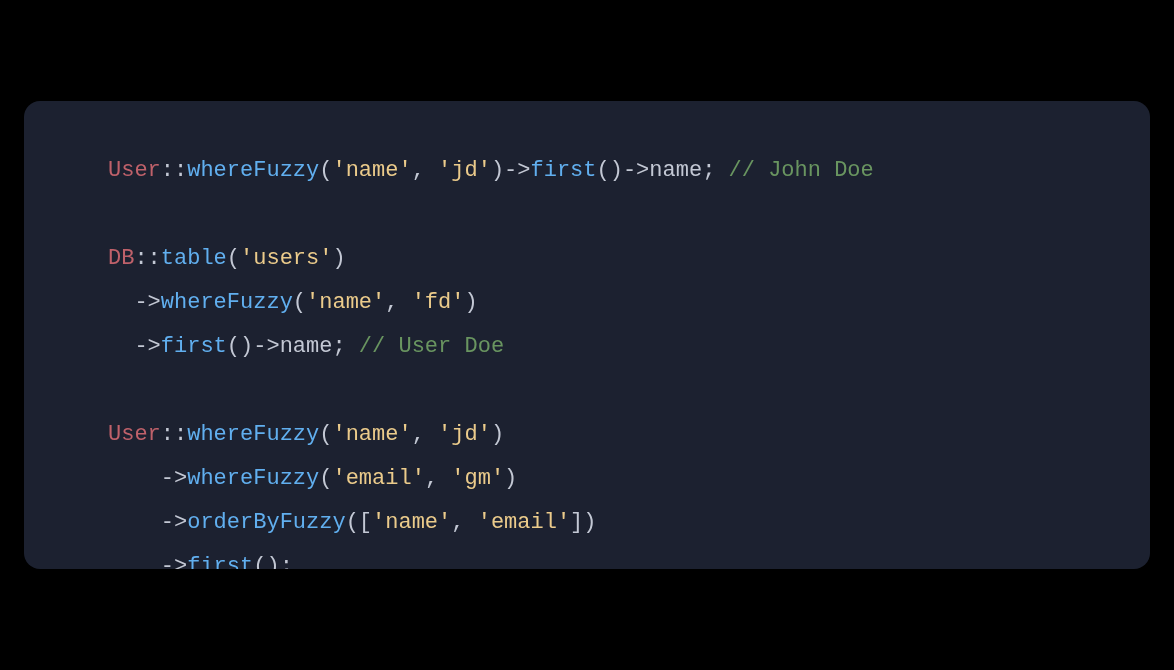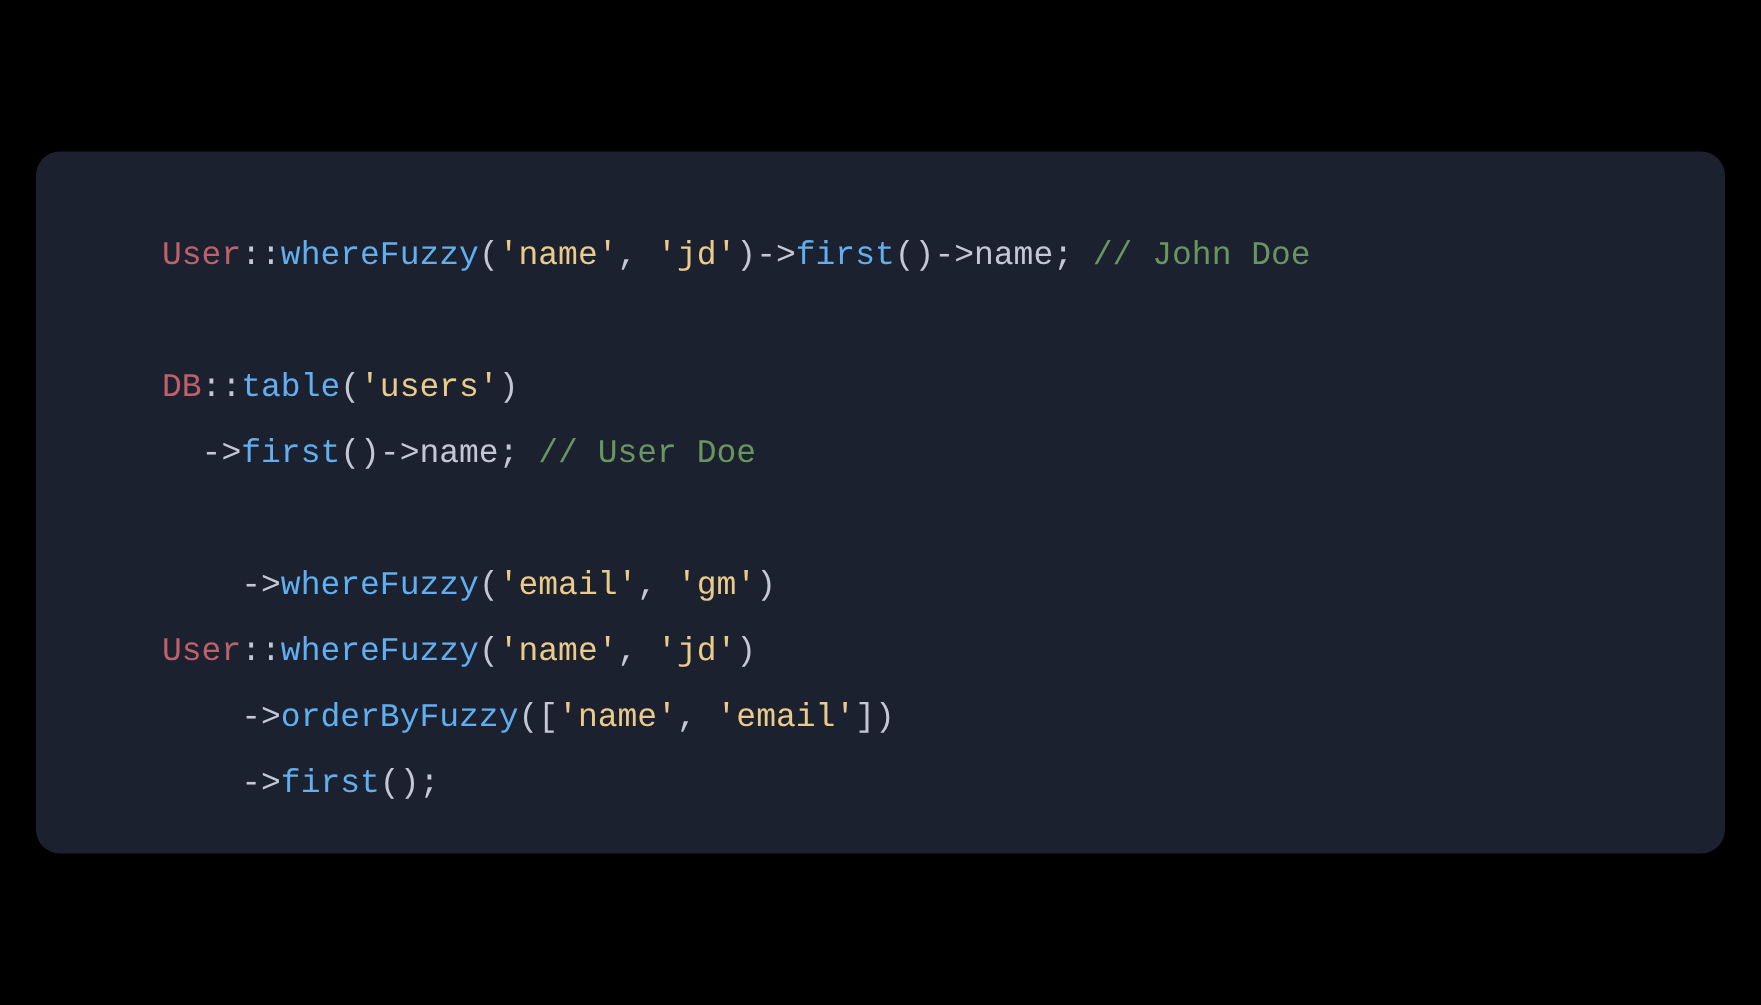--- a/index.html
+++ b/index.html
@@ -35,19 +35,20 @@
     .prop  { color: #c3c8d4; }   
     .cmt   { color: #699560; }   
   </style>
 </head>
 <body>
 
 <div class="code-panel">
   <div class="code-line"><span class="cls">User</span><span class="scope">::</span><span class="fn">whereFuzzy</span><span class="pun">(</span><span class="str">'name'</span><span class="pun">, </span><span class="str">'jd'</span><span class="pun">)</span><span class="scope">-&gt;</span><span class="fn">first</span><span class="pun">()</span><span class="scope">-&gt;</span><span class="prop">name</span><span class="pun">; </span><span class="cmt">// John Doe</span></div>
   <div class="code-line">&nbsp;</div>
   <div class="code-line"><span class="cls">DB</span><span class="scope">::</span><span class="fn">table</span><span class="pun">(</span><span class="str">'users'</span><span class="pun">)</span></div>
+  <div class="code-line"><span>  </span><span class="scope">-&gt;</span><span class="fn">whereFuzzy</span><span class="pun">(</span><span class="str">'name'</span><span class="pun">, </span><span class="str">'fd'</span><span class="pun">)</span></div>
   <div class="code-line"><span>  </span><span class="scope">-&gt;</span><span class="fn">first</span><span class="pun">()</span><span class="scope">-&gt;</span><span class="prop">name</span><span class="pun">; </span><span class="cmt">// User Doe</span></div>
   <div class="code-line">&nbsp;</div>
+  <div class="code-line"><span class="cls">User</span><span class="scope">::</span><span class="fn">whereFuzzy</span><span class="pun">(</span><span class="str">'name'</span><span class="pun">, </span><span class="str">'jd'</span><span class="pun">)</span></div>
   <div class="code-line"><span>    </span><span class="scope">-&gt;</span><span class="fn">whereFuzzy</span><span class="pun">(</span><span class="str">'email'</span><span class="pun">, </span><span class="str">'gm'</span><span class="pun">)</span></div>
-  <div class="code-line"><span class="cls">User</span><span class="scope">::</span><span class="fn">whereFuzzy</span><span class="pun">(</span><span class="str">'name'</span><span class="pun">, </span><span class="str">'jd'</span><span class="pun">)</span></div>
   <div class="code-line"><span>    </span><span class="scope">-&gt;</span><span class="fn">orderByFuzzy</span><span class="pun">([</span><span class="str">'name'</span><span class="pun">, </span><span class="str">'email'</span><span class="pun">])</span></div>
   <div class="code-line"><span>    </span><span class="scope">-&gt;</span><span class="fn">first</span><span class="pun">()</span><span class="pun">;</span></div>
 </div>
 
 </body></html>

